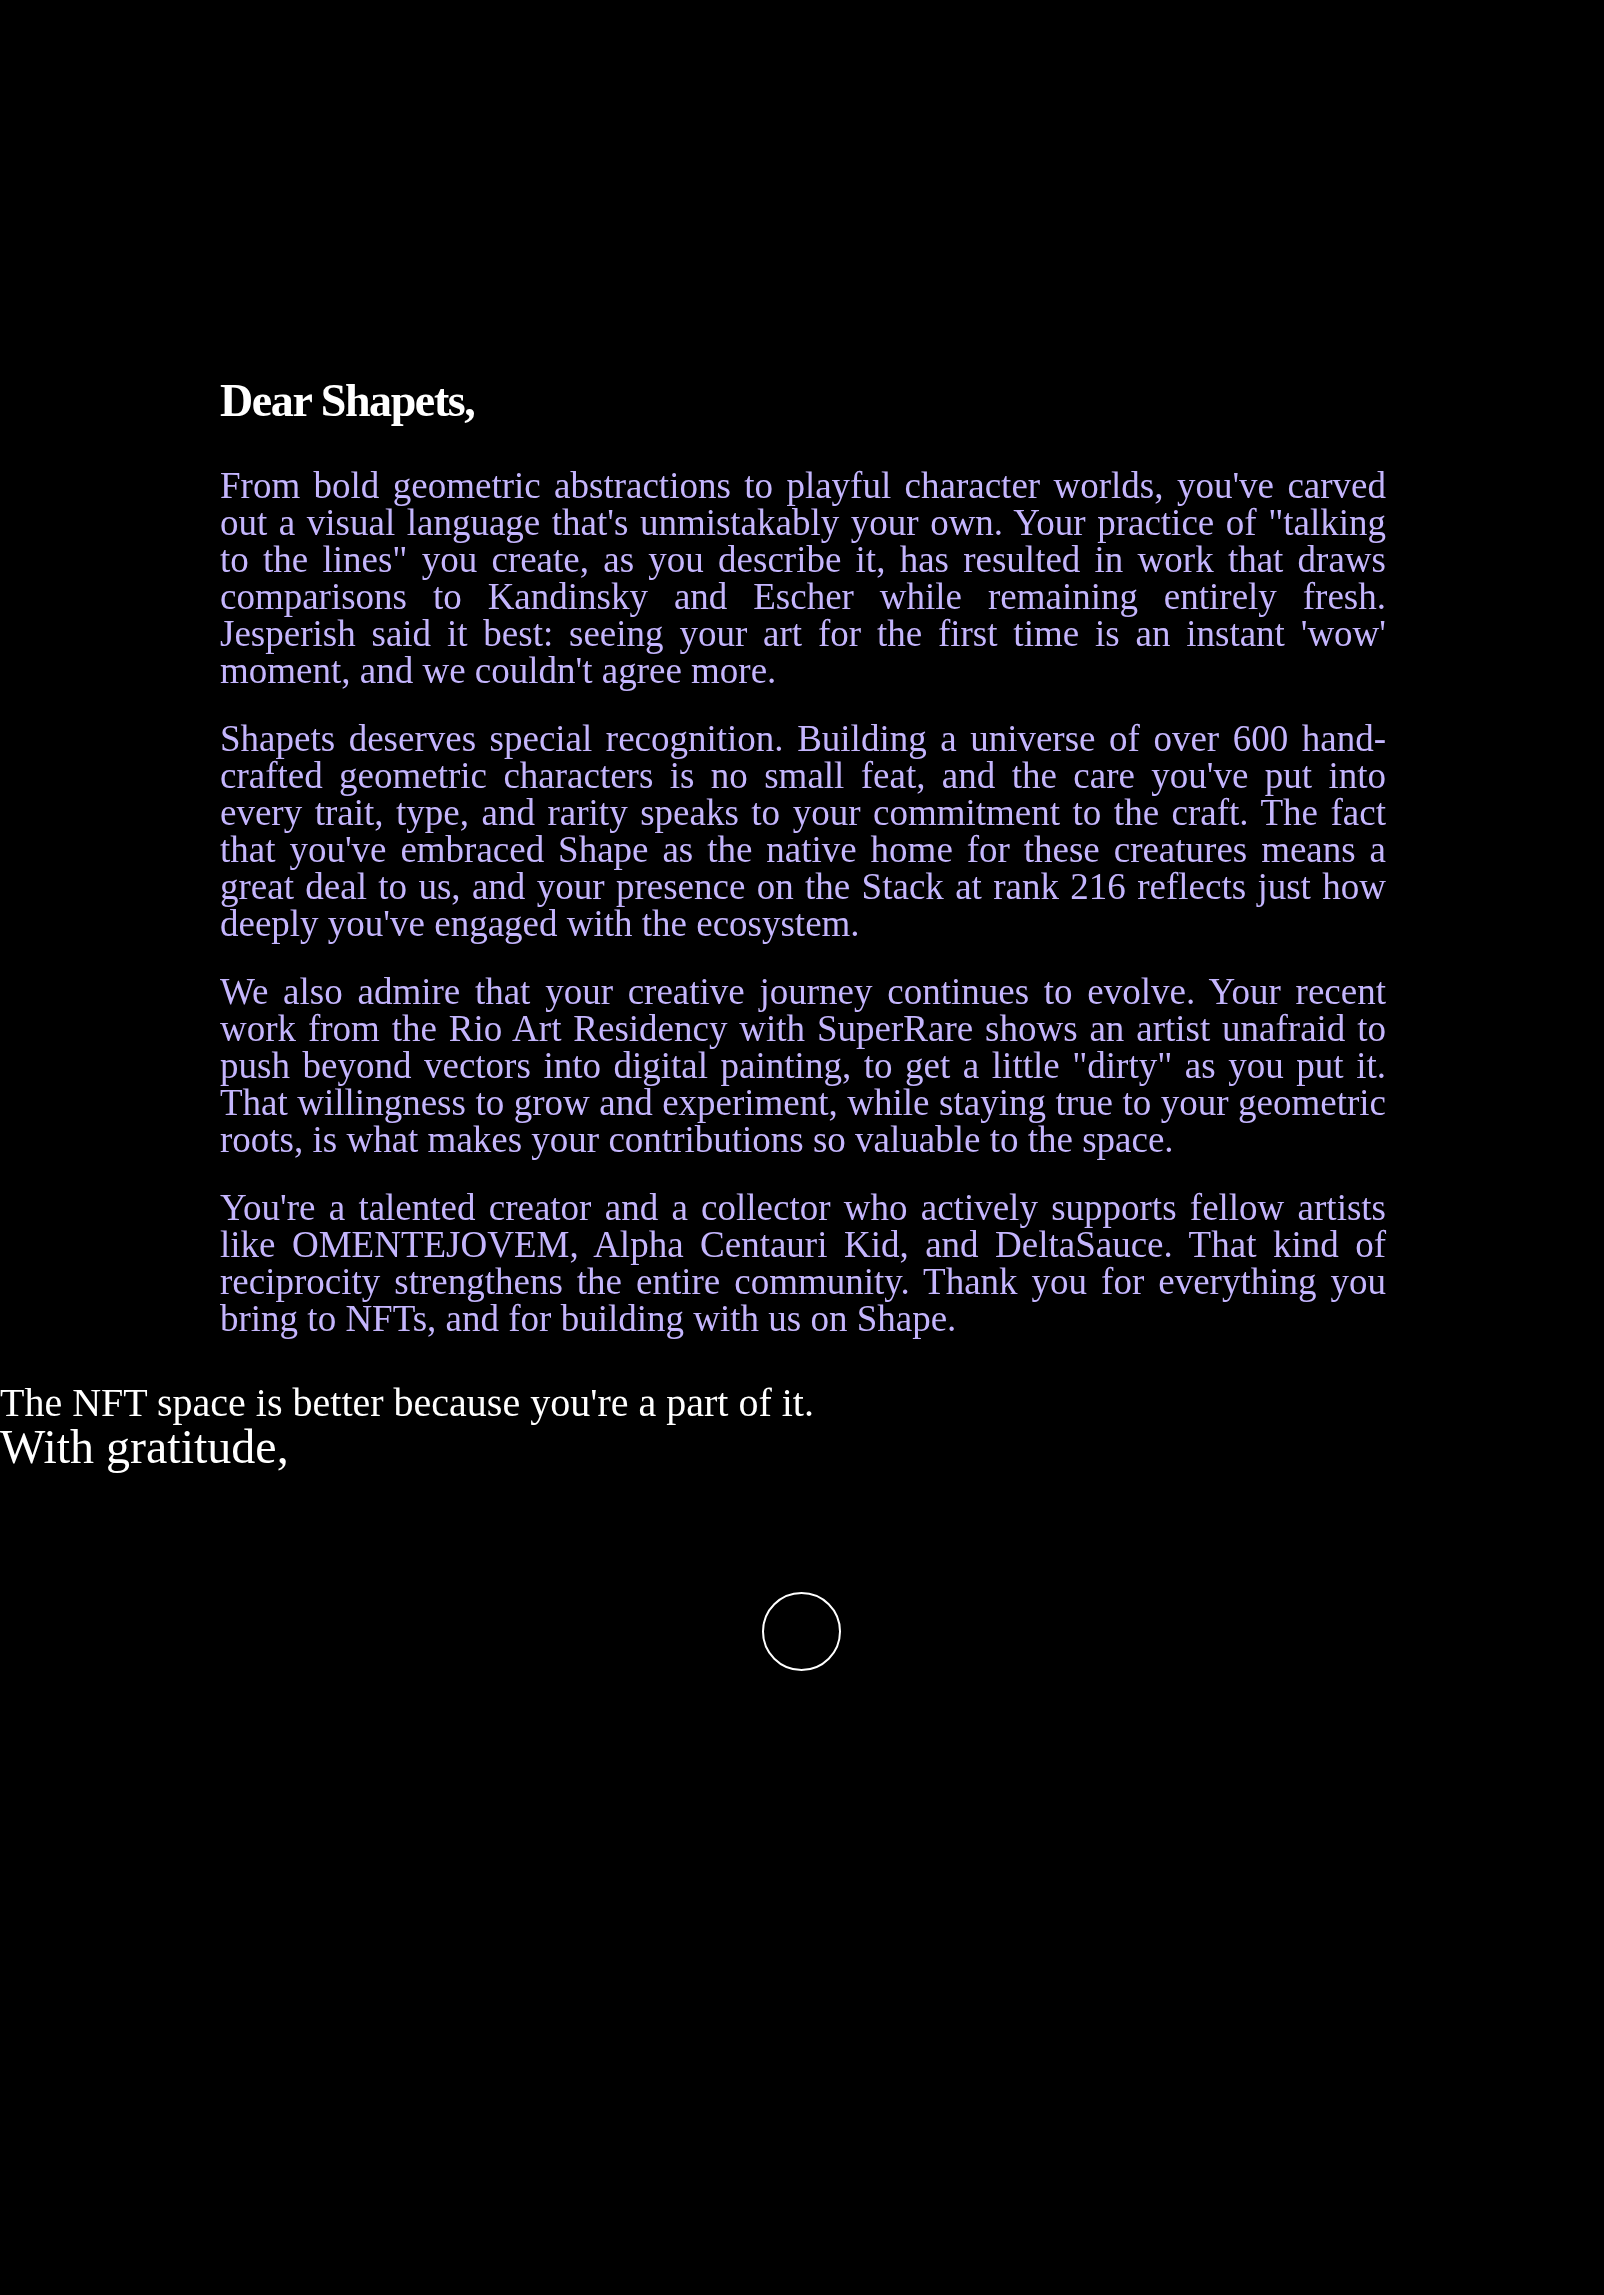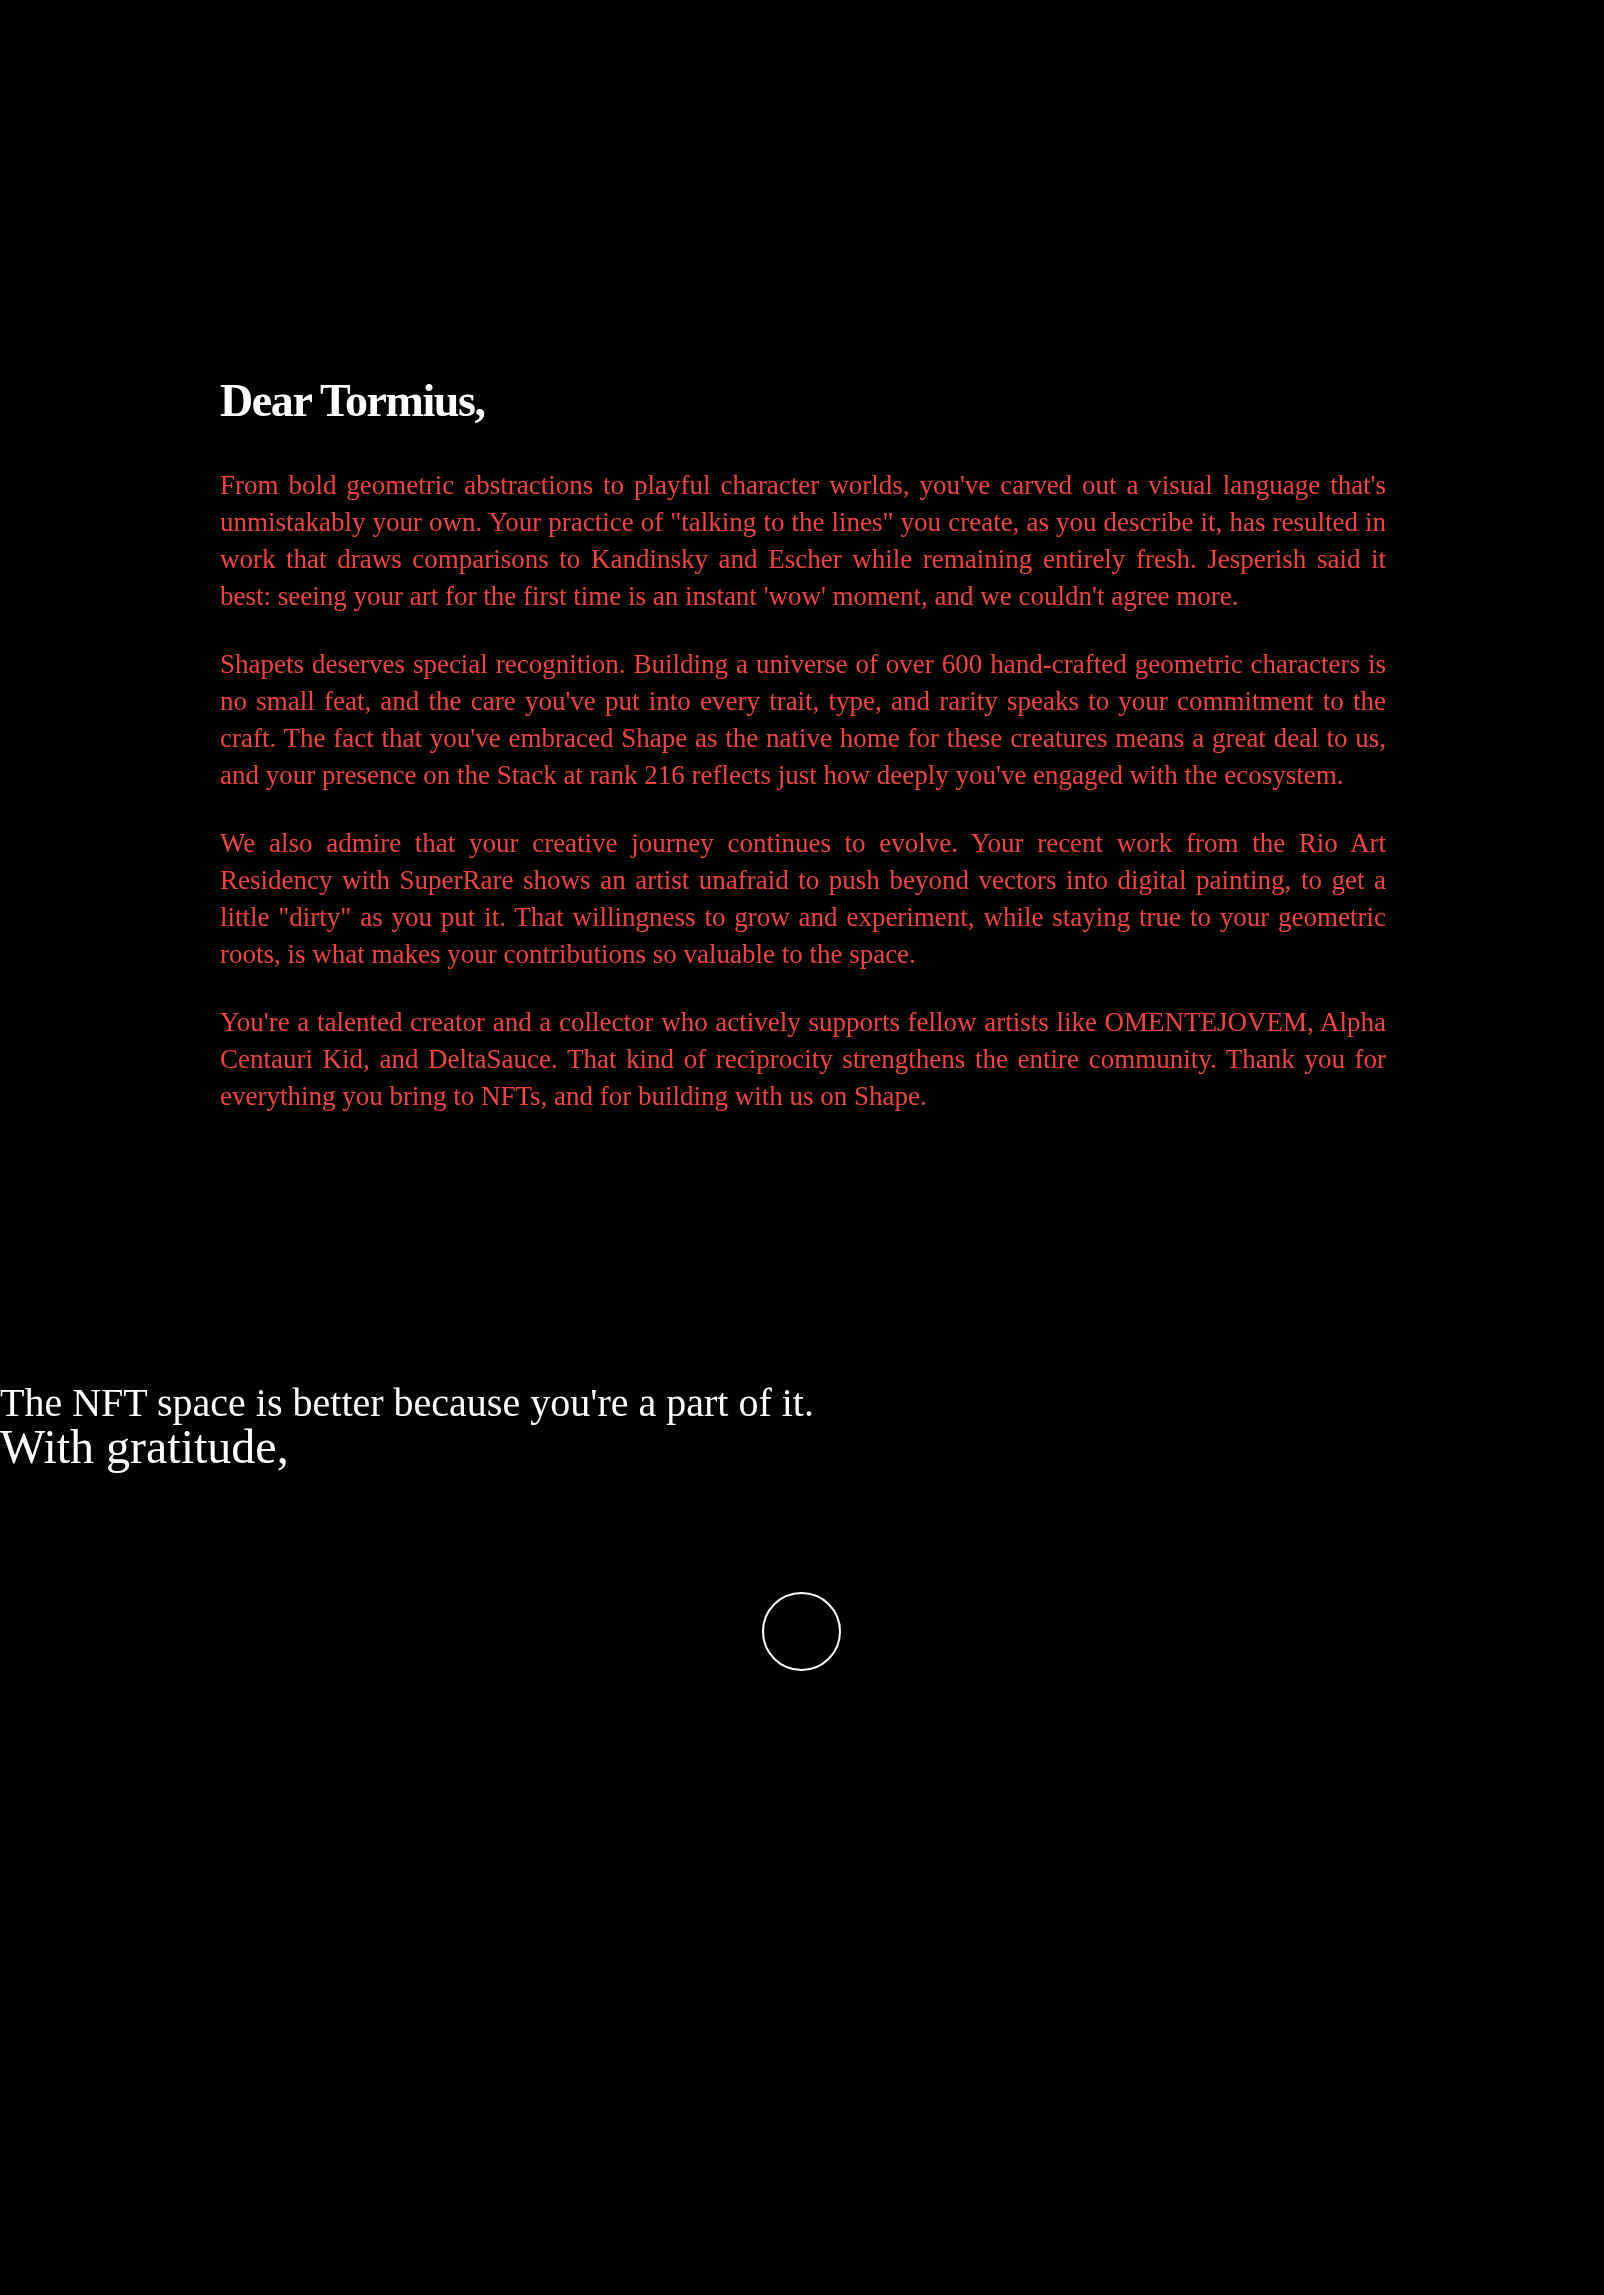--- a/index.html
+++ b/index.html
@@ -27,24 +27,24 @@
       font-weight: bold;
       line-height: 77px;
       letter-spacing: -1.4px;
       color: #ffffff;
     }
     .body {
       margin-top: 28px;
     }
     .para {
       margin: 0 0 31px 0;
-      font-size: 27px;
+      font-size: 37px;
       line-height: 37px;
       text-align: justify;
-      color: #ef4444;
+      color: #c4b5fd;
     }
     .closing {
       position: absolute;
       left: 0;
       width: 1604px;
       text-align: left;
       color: #ffffff;
     }
     .closing-line {
       top: 1375px;
@@ -64,21 +64,21 @@
       height: 75px;
       border: 2.1px solid #ffffff;
       border-radius: 50%;
       box-sizing: content-box;
     }
   </style>
 </head>
 <body>
 
 <div class="letter">
-  <h1 class="greeting">Dear Tormius,</h1>
+  <h1 class="greeting">Dear Shapets,</h1>
   <div class="body">
     <p class="para">From bold geometric abstractions to playful character worlds, you've carved out a visual language that's unmistakably your own. Your practice of "talking to the lines" you create, as you describe it, has resulted in work that draws comparisons to Kandinsky and Escher while remaining entirely fresh. Jesperish said it best: seeing your art for the first time is an instant 'wow' moment, and we couldn't agree more.</p>
     <p class="para">Shapets deserves special recognition. Building a universe of over 600 hand-crafted geometric characters is no small feat, and the care you've put into every trait, type, and rarity speaks to your commitment to the craft. The fact that you've embraced Shape as the native home for these creatures means a great deal to us, and your presence on the Stack at rank 216 reflects just how deeply you've engaged with the ecosystem.</p>
     <p class="para">We also admire that your creative journey continues to evolve. Your recent work from the Rio Art Residency with SuperRare shows an artist unafraid to push beyond vectors into digital painting, to get a little "dirty" as you put it. That willingness to grow and experiment, while staying true to your geometric roots, is what makes your contributions so valuable to the space.</p>
     <p class="para">You're a talented creator and a collector who actively supports fellow artists like OMENTEJOVEM, Alpha Centauri Kid, and DeltaSauce. That kind of reciprocity strengthens the entire community. Thank you for everything you bring to NFTs, and for building with us on Shape.</p>
   </div>
 </div>
 
 <div class="closing closing-line">The NFT space is better because you're a part of it.</div>
 <div class="closing signoff">With gratitude,</div>

